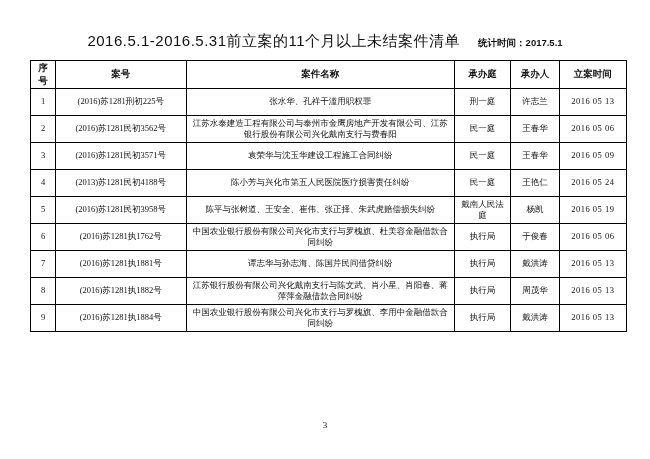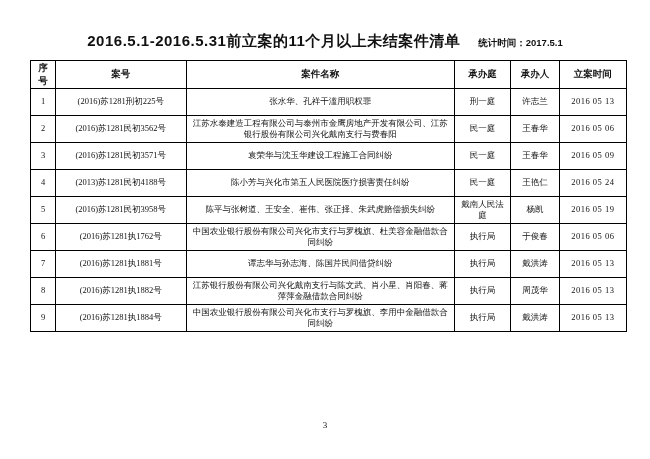--- a/index.html
+++ b/index.html
@@ -22,21 +22,21 @@
     left: 0;
     width: 100%;
     display: flex;
     justify-content: center;
     align-items: baseline;
     gap: 18px;
     white-space: nowrap;
   }
   .doc-title {
     font-family: "Liberation Sans", sans-serif;
-    font-weight: bold;
+    font-weight: normal;
     font-size: 15px;
     letter-spacing: 0.5px;
   }
   .stat-time {
     font-family: Liberation Sans, sans-serif;
     font-weight: bold;
     font-size: 9.5px;
   }
   table.case-table {
     position: absolute;

